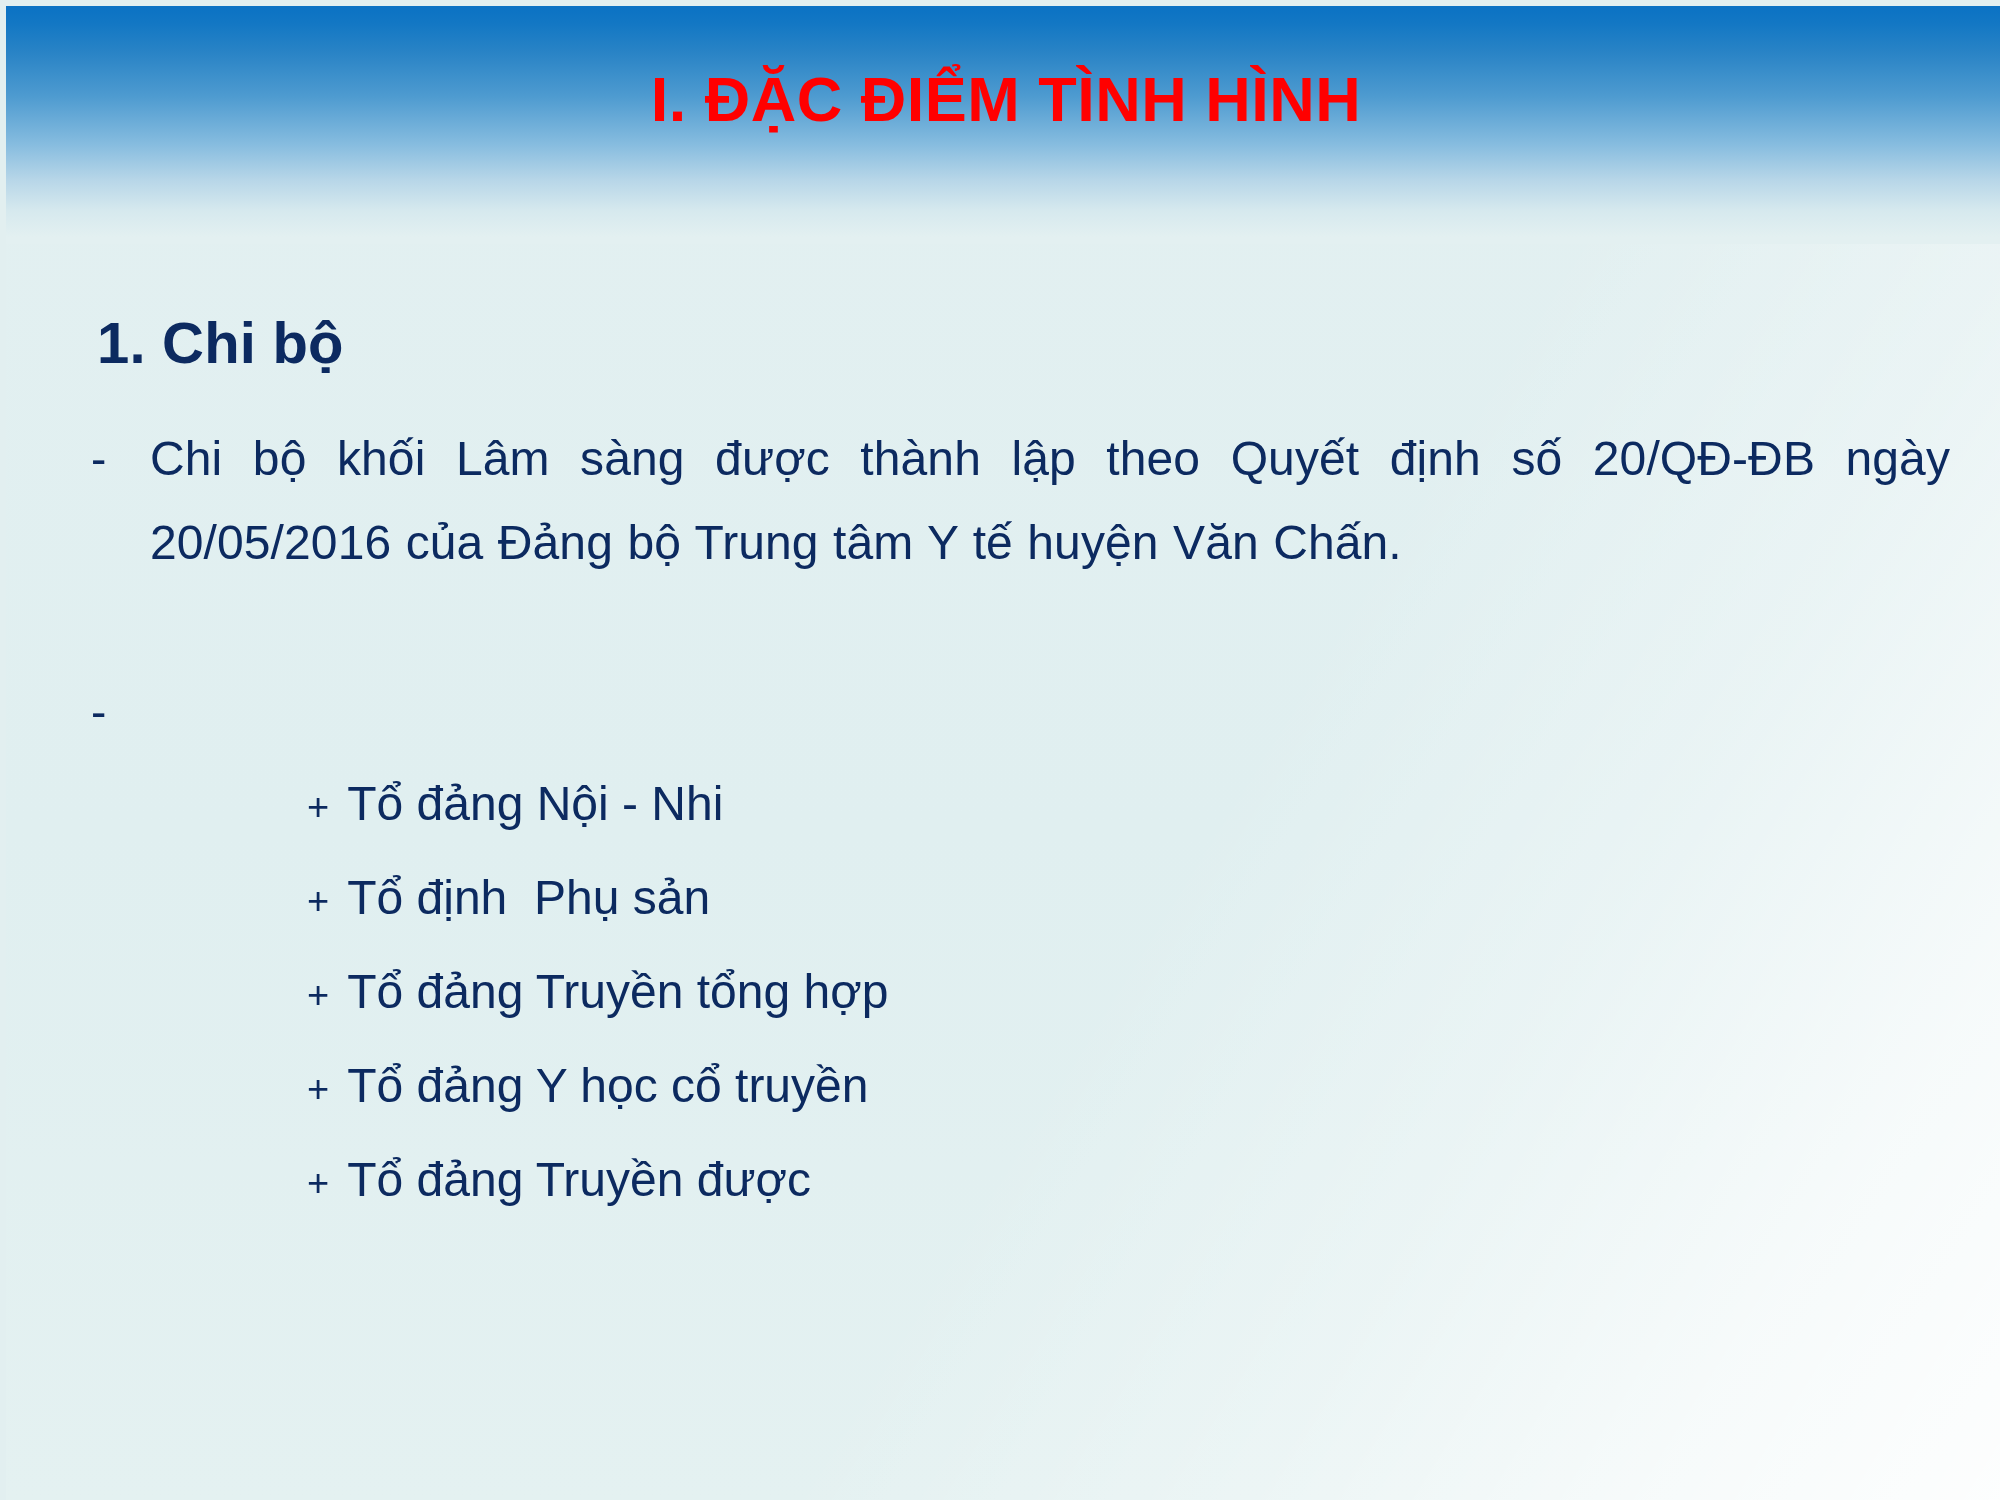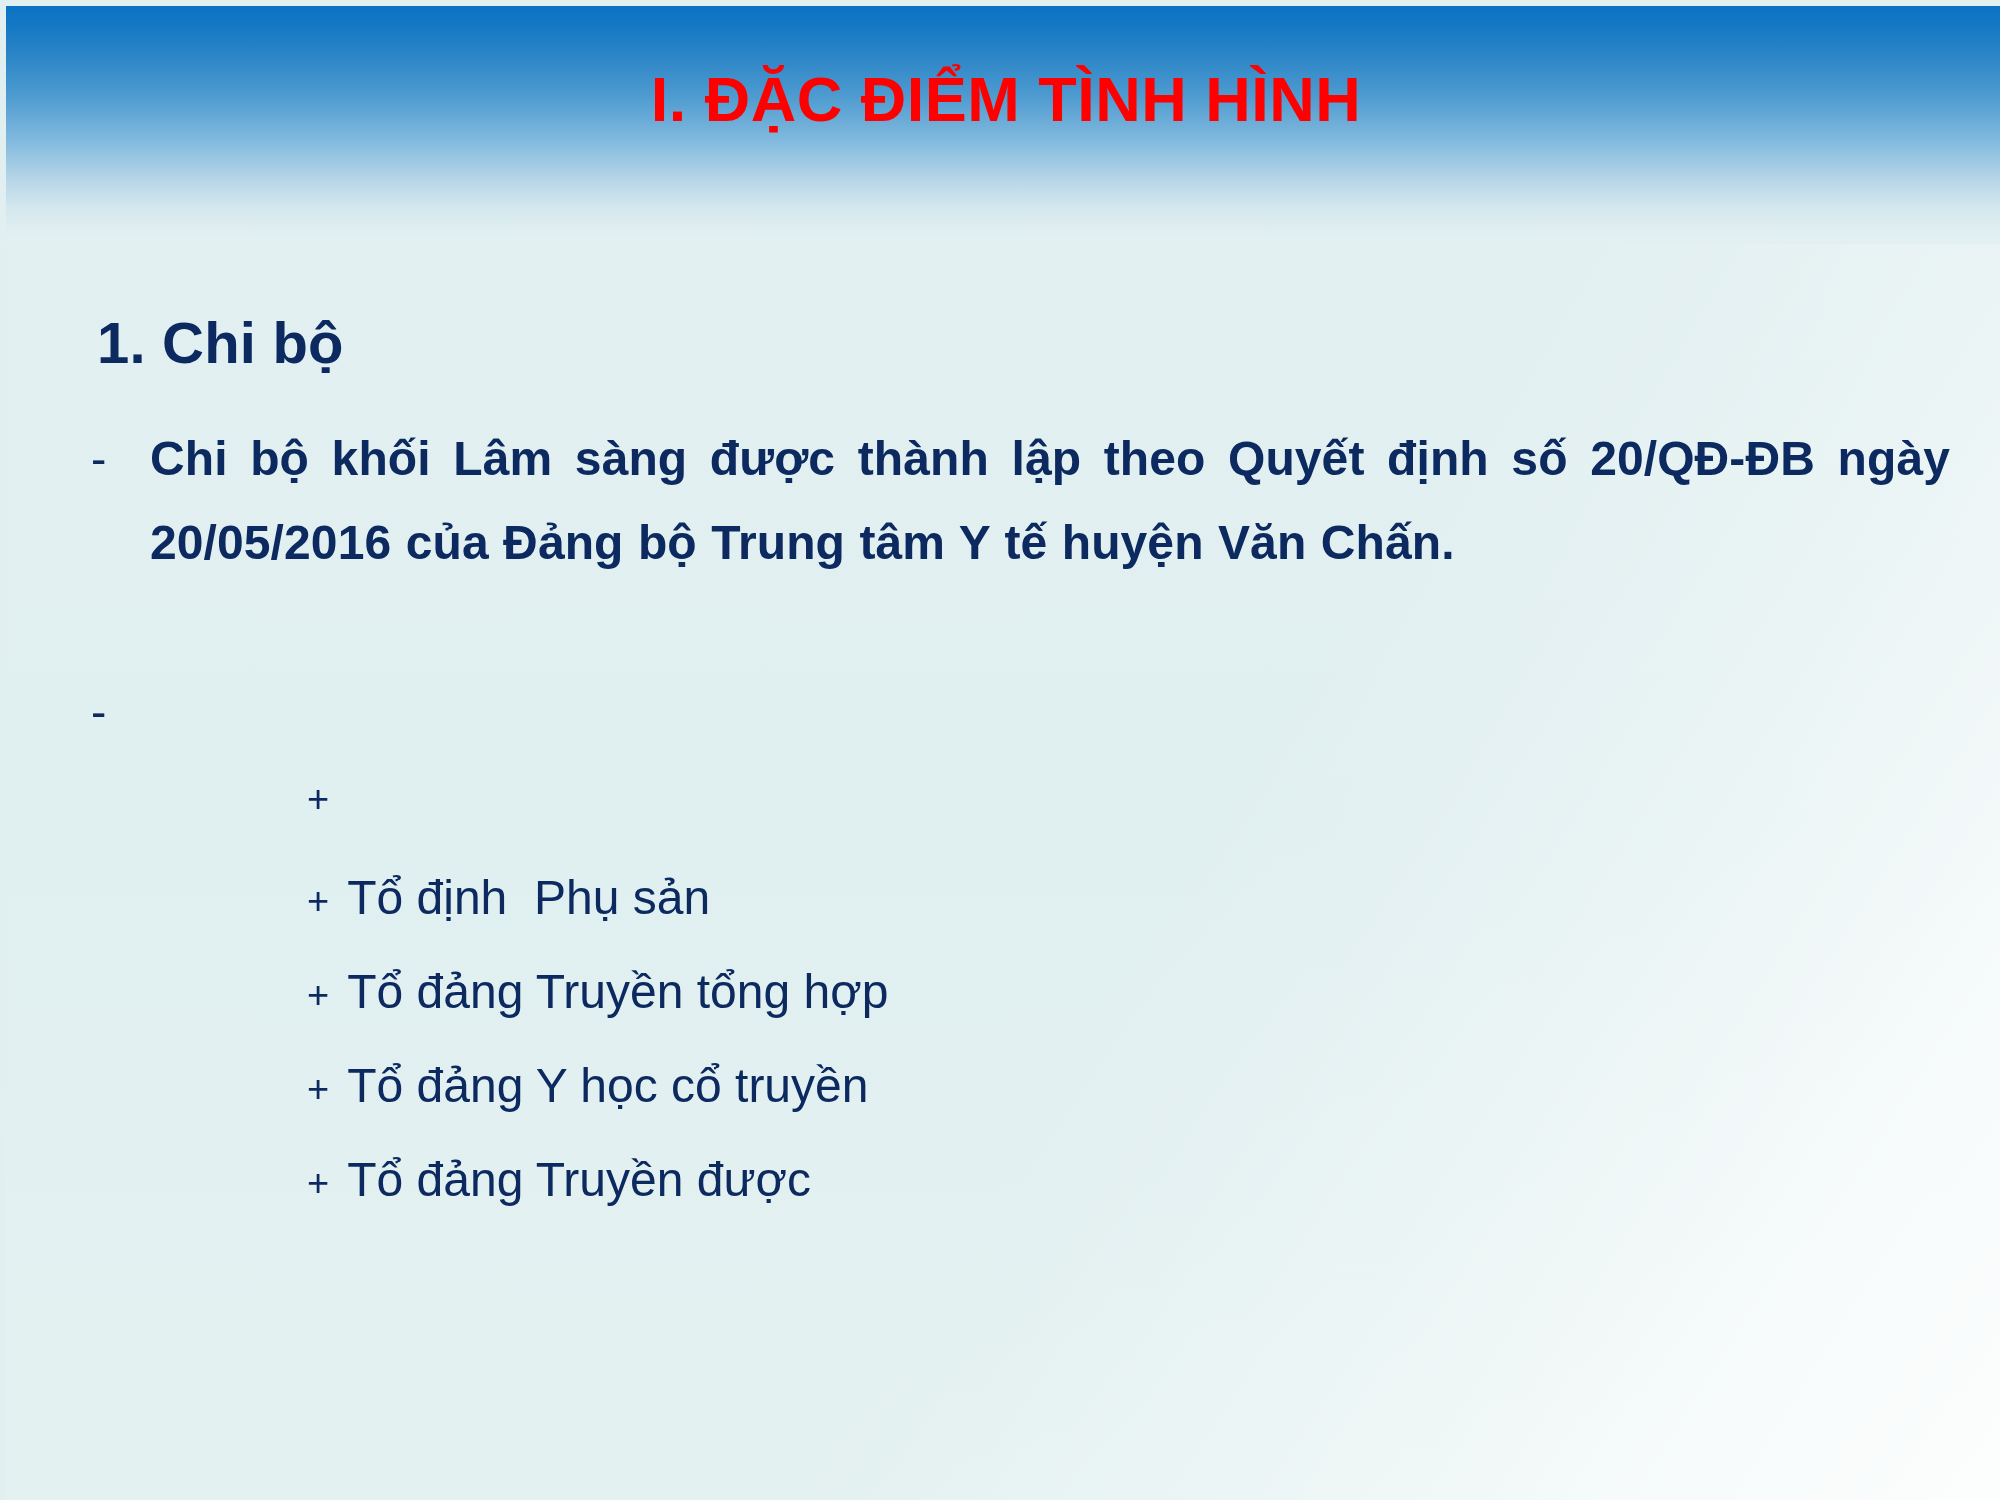--- a/index.html
+++ b/index.html
@@ -98,21 +98,20 @@
   .bullet-1 {
     left:76px;
     top:167px;
     width:1880px;
   }
   .bullet-1 .btext {
     width:1806px;
     text-align:justify;
     text-align-last:left;
     word-spacing:1px;
-    font-weight:bold;
   }
   .bullet-2 {
     left:76px;
     top:420px;
     width:1880px;
   }
   .sub-list {
     position:absolute;
     left:292px;
     top:527px;
@@ -152,20 +151,21 @@
       <span class="btext">Chi bộ khối Lâm sàng được thành lập theo Quyết định số 20/QĐ-ĐB ngày 20/05/2016 của Đảng bộ Trung tâm Y tế huyện Văn Chấn.</span>
     </div>
 
     <div class="bullet bullet-2">
       <span class="dash">-</span>
     </div>
 
     <div class="sub-list">
       <div class="sub-item">
         <span class="plus">+</span>
+        <span class="stext">Tổ đảng Nội - Nhi</span>
       </div>
       <div class="sub-item">
         <span class="plus">+</span>
         <span class="stext">Tổ định  Phụ sản</span>
       </div>
       <div class="sub-item">
         <span class="plus">+</span>
         <span class="stext">Tổ đảng Truyền tổng hợp</span>
       </div>
       <div class="sub-item">

